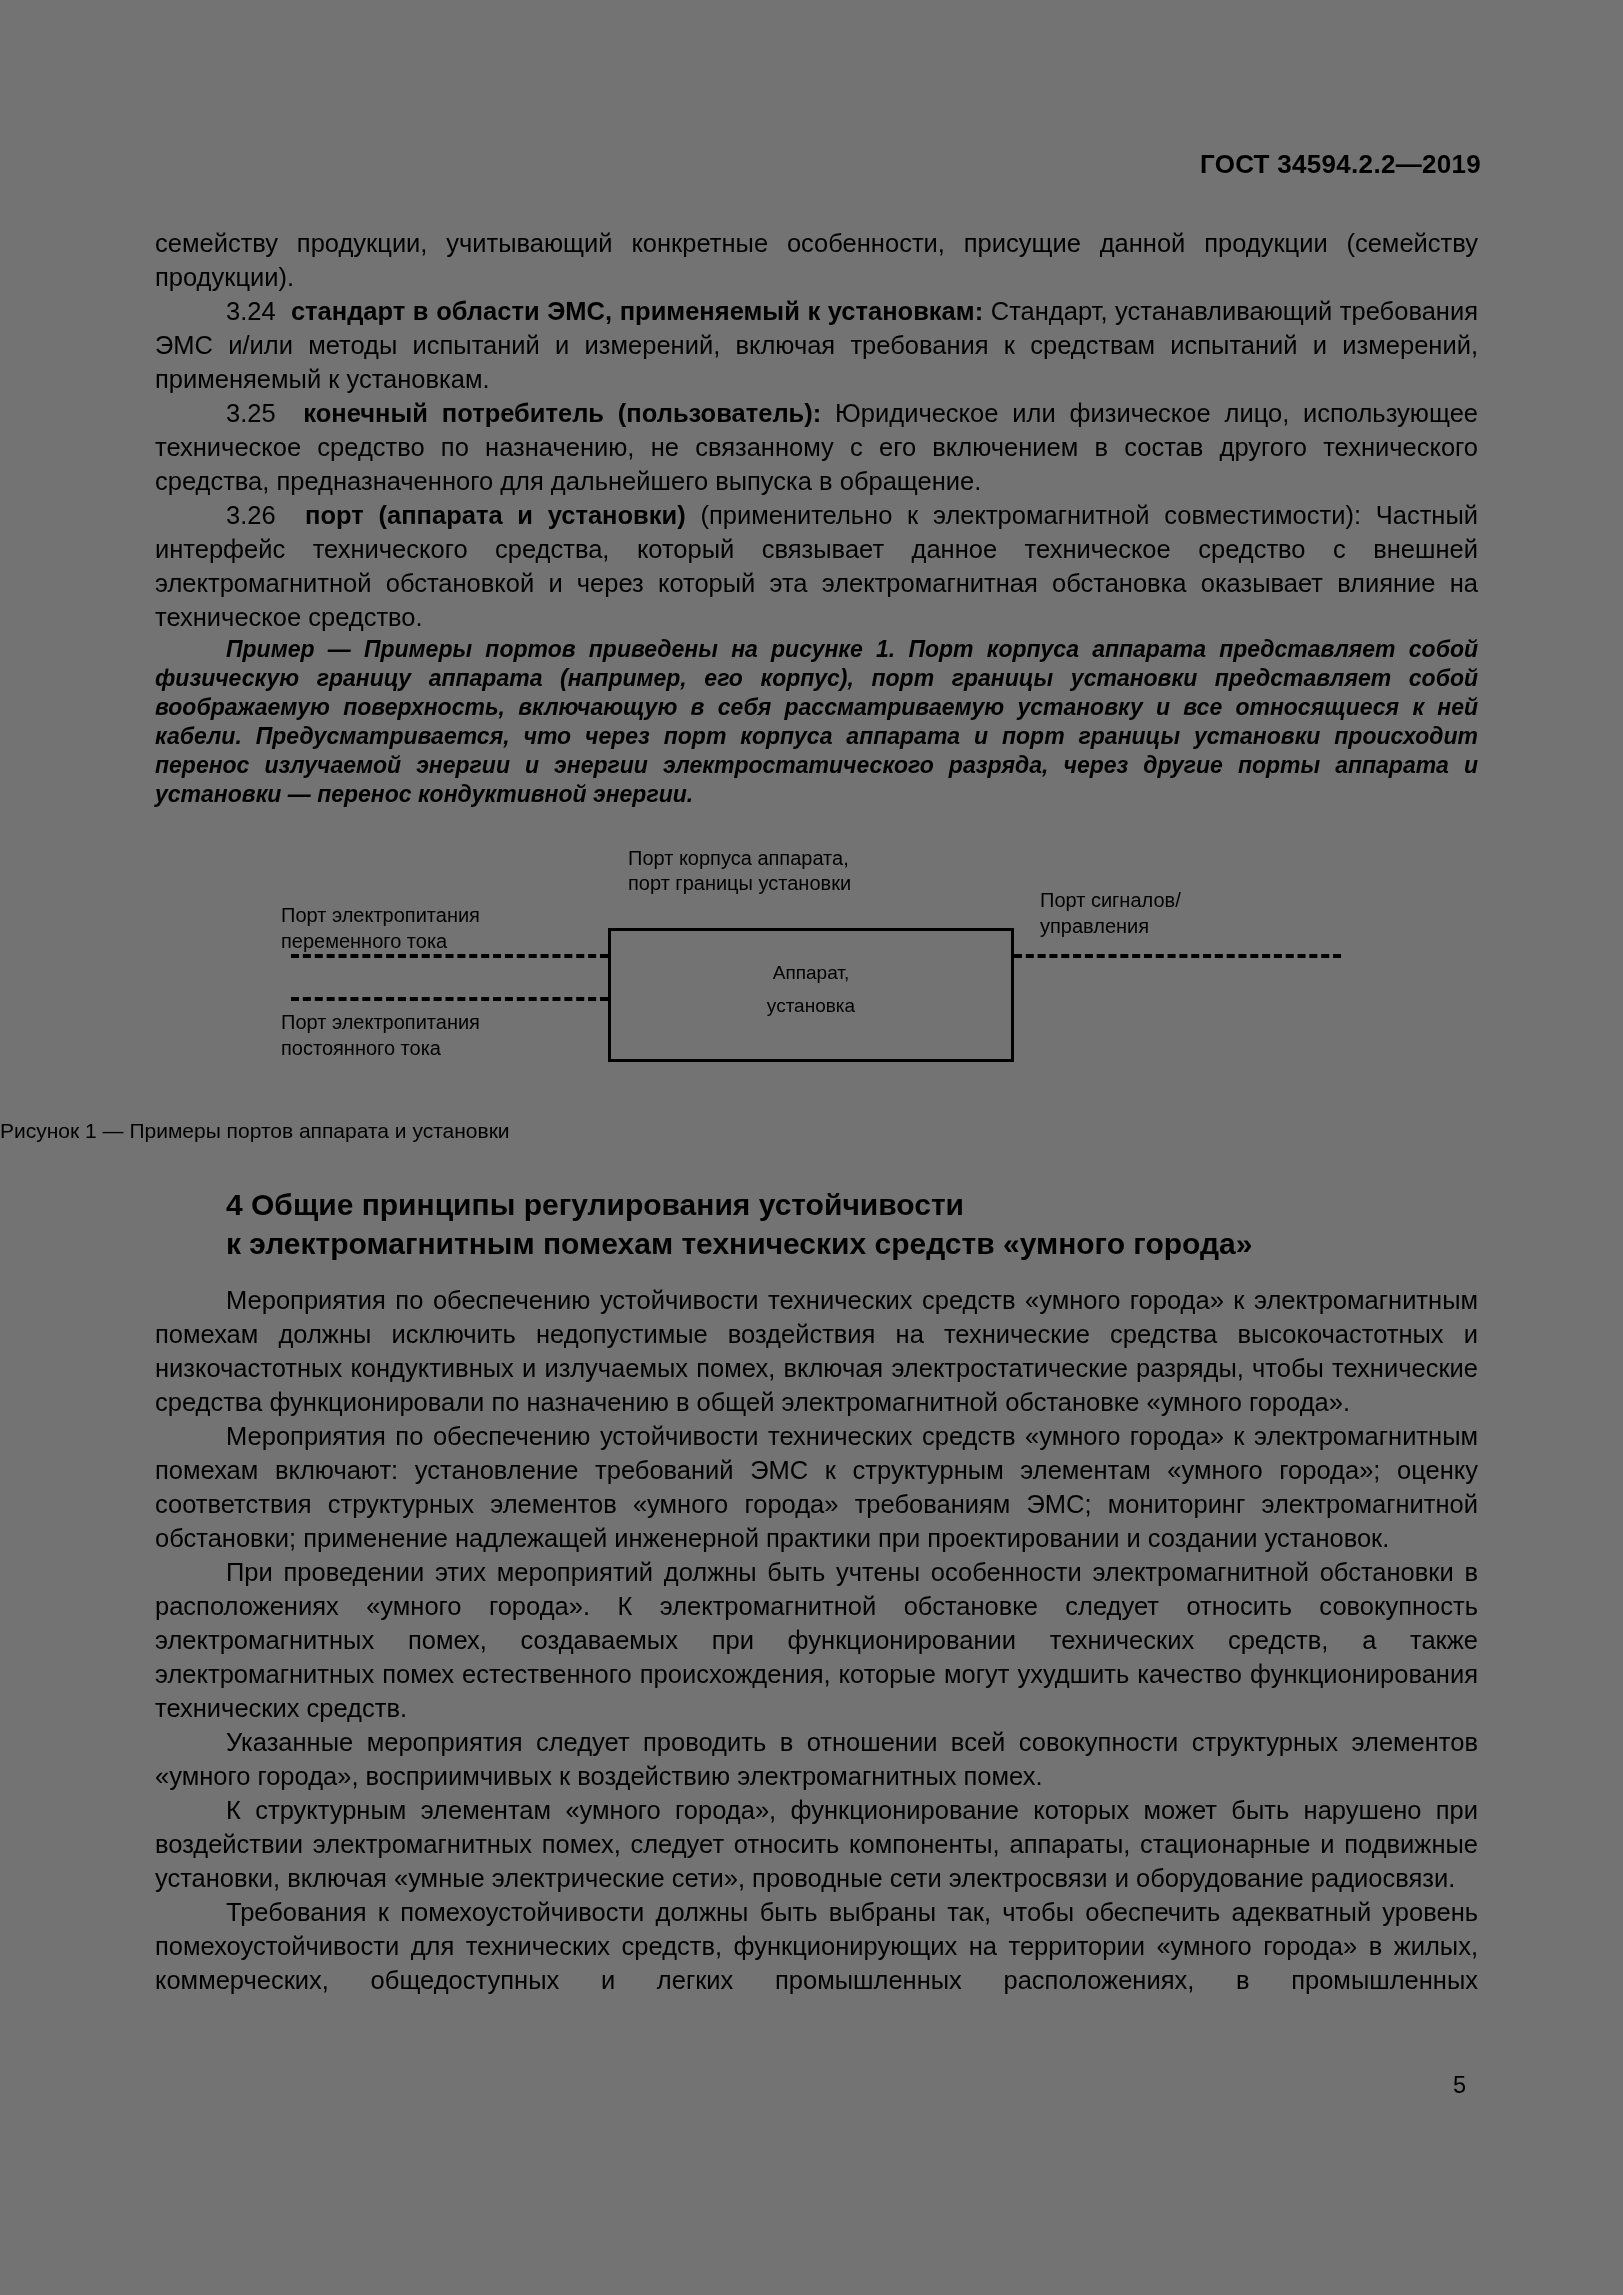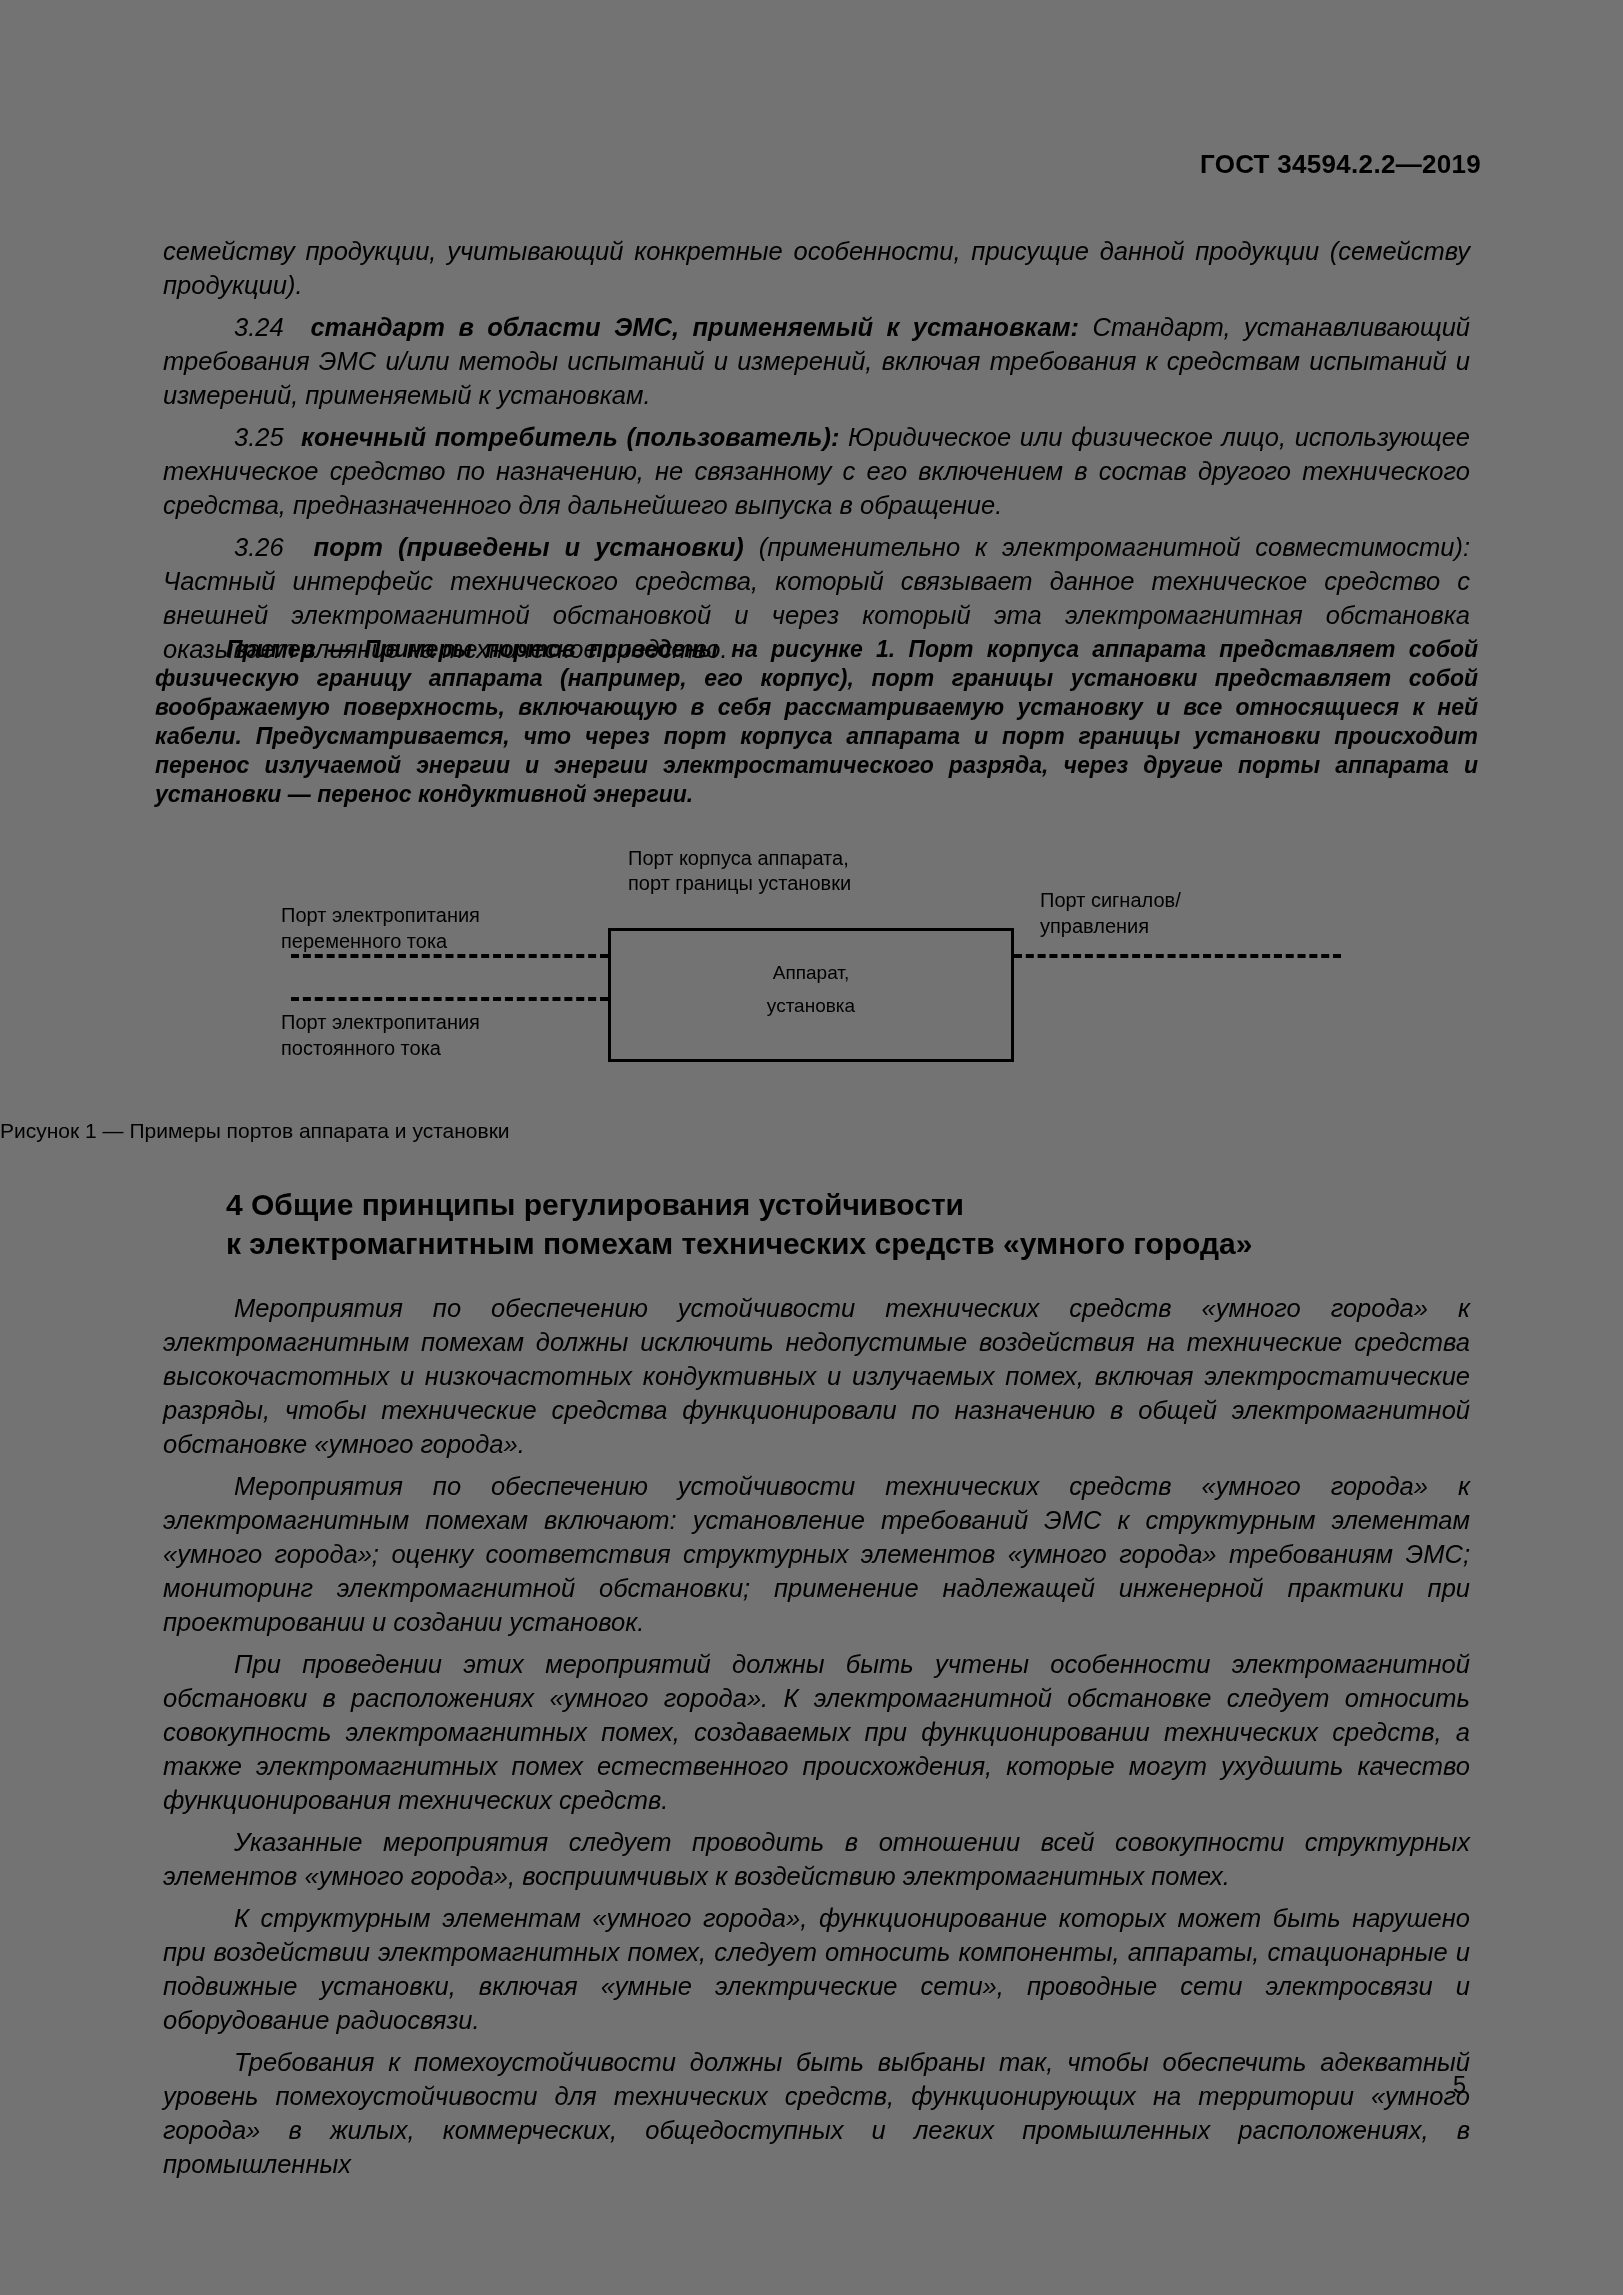--- a/index.html
+++ b/index.html
@@ -1,21 +1,21 @@
 <!DOCTYPE html>
 <html style="font-size:10.5px"><head>
 <meta charset="utf-8">
 <style>
   html, body { margin: 0; padding: 0; background: #ffffff; }
   body { width: 1624px; height: 2295px; position: relative; overflow: hidden;
          font-family: "Liberation Sans", sans-serif; color: #000; }
   .page { position: absolute; left: 0; top: 0; width: 1624px; height: 2295px; background: #737373; }
   .doc-id { position: absolute; right: 143px; top: 149px; font-size: 26px; font-weight: bold; letter-spacing: 0.3px; }
   .text-block { position: absolute; left: 155px; width: 1323px; font-size: 25.5px; line-height: 34px; text-align: justify; }
-  .text-block p { margin: 8px; text-indent: 71px; font-style: italic; }
+  .text-block p { margin: 0; text-indent: 71px; }
   .text-block p.no-indent { text-indent: 0; }
   .text-block b { font-weight: bold; }
   .top-block { top: 226px; }
   .example { position: absolute; left: 155px; top: 635px; width: 1323px; font-size: 23px; line-height: 29px;
              font-weight: bold; font-style: italic; text-align: justify; }
   .example p { margin: 0; text-indent: 71px; }
   .figure { position: absolute; left: 281px; top: 851px; width: 1080px; height: 223px; }
   .fig-label { position: absolute; font-size: 20px; line-height: 25.5px; text-align: left; }
   .fig-box { position: absolute; left: 327px; top: 77px; width: 406px; height: 134px; border: 3.3px solid #000; box-sizing: border-box; }
   .fig-box-label { position: absolute; left: 0; right: 0; top: 25px; text-align: center; font-size: 19px; line-height: 33px; }
@@ -29,21 +29,21 @@
 <body>
 
 <div class="page">
 
   <div class="doc-id">ГОСТ 34594.2.2—2019</div>
 
   <div class="text-block top-block">
     <p class="no-indent">семейству продукции, учитывающий конкретные особенности, присущие данной продукции (семейству продукции).</p>
     <p><span>3.24</span>&nbsp; <b>стандарт в области ЭМС, применяемый к установкам:</b><span> Стандарт, устанавливающий требования ЭМС и/или методы испытаний и измерений, включая требования к средствам испытаний и измерений, применяемый к установкам.</span></p>
     <p><span>3.25</span>&nbsp; <b>конечный потребитель (пользователь):</b><span> Юридическое или физическое лицо, использующее техническое средство по назначению, не связанному с его включением в состав другого технического средства, предназначенного для дальнейшего выпуска в обращение.</span></p>
-    <p><span>3.26</span>&nbsp; <b>порт (приведены и установки)</b><span> (применительно к электромагнитной совместимости): Частный интерфейс технического средства, который связывает данное техническое средство с внешней электромагнитной обстановкой и через который эта электромагнитная обстановка оказывает влияние на техническое средство.</span></p>
+    <p><span>3.26</span>&nbsp; <b>порт (аппарата и установки)</b><span> (применительно к электромагнитной совместимости): Частный интерфейс технического средства, который связывает данное техническое средство с внешней электромагнитной обстановкой и через который эта электромагнитная обстановка оказывает влияние на техническое средство.</span></p>
   </div>
 
   <div class="example">
     <p>Пример — Примеры портов приведены на рисунке 1. Порт корпуса аппарата представляет собой физическую границу аппарата (например, его корпус), порт границы установки представляет собой воображаемую поверхность, включающую в себя рассматриваемую установку и все относящиеся к ней кабели. Предусматривается, что через порт корпуса аппарата и порт границы установки происходит перенос излучаемой энергии и энергии электростатического разряда, через другие порты аппарата и установки — перенос кондуктивной энергии.</p>
   </div>
 
   <div class="figure">
     <div class="fig-label" style="left:347px; top:-5.2px; width:367px;">
       <div>Порт корпуса аппарата,</div>
       <div>порт границы установки</div>

